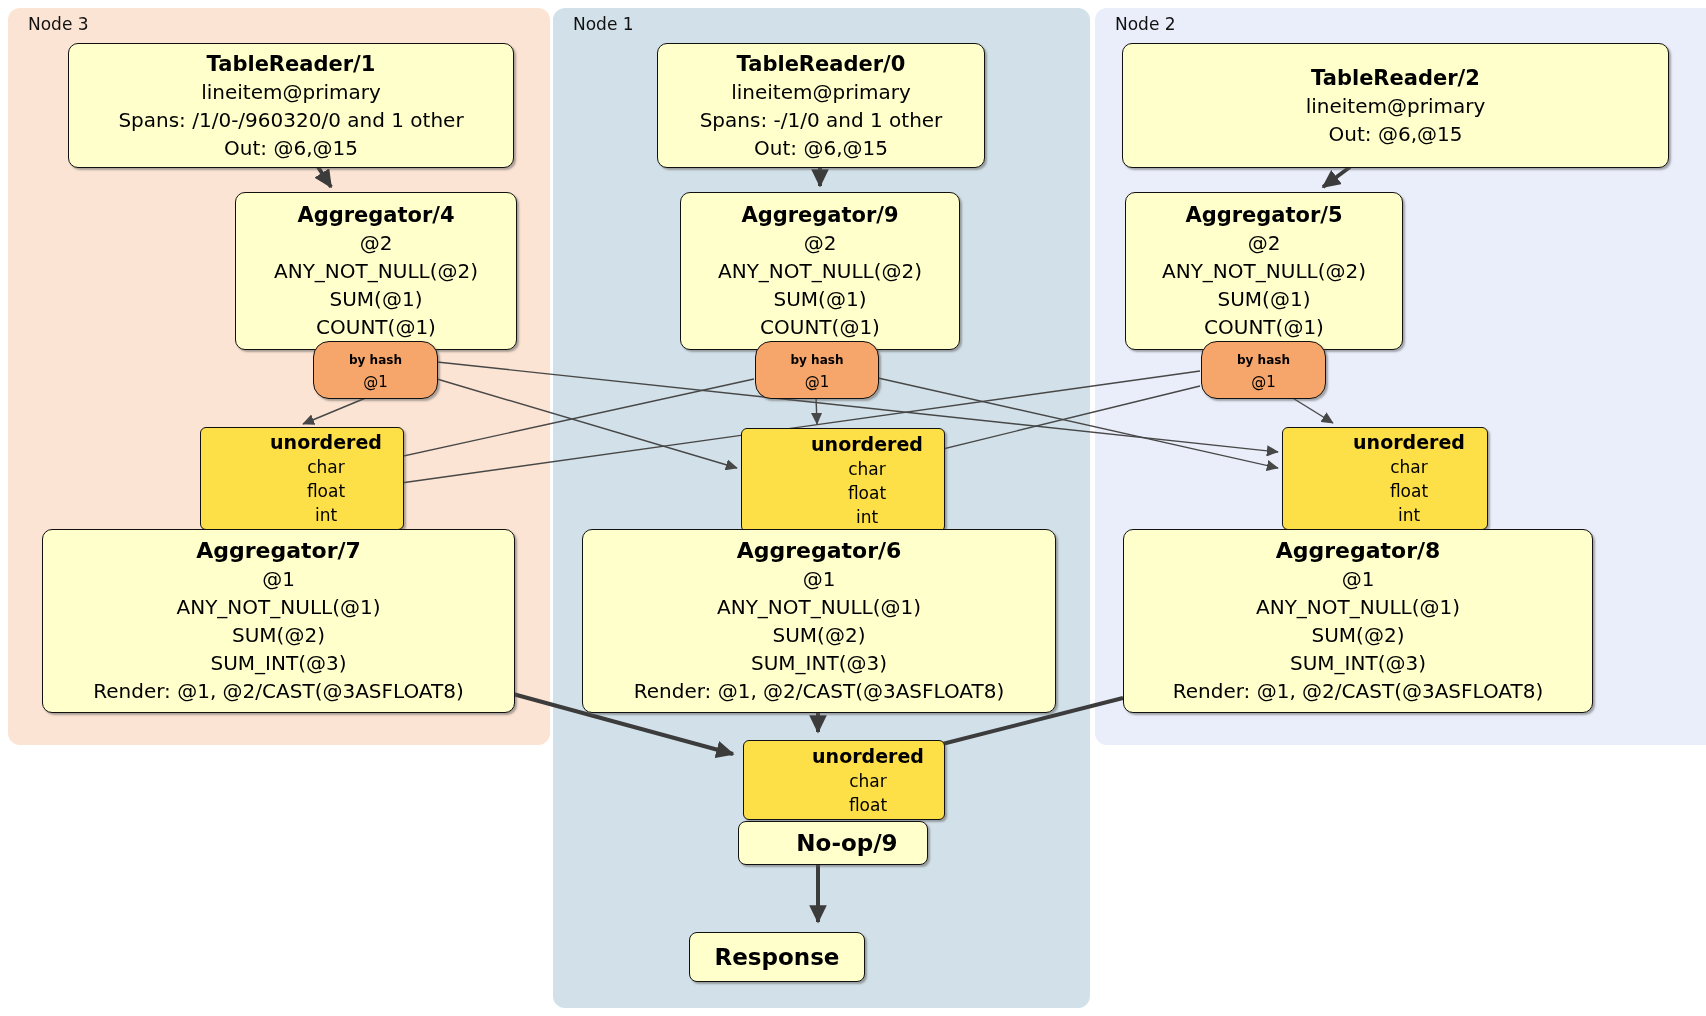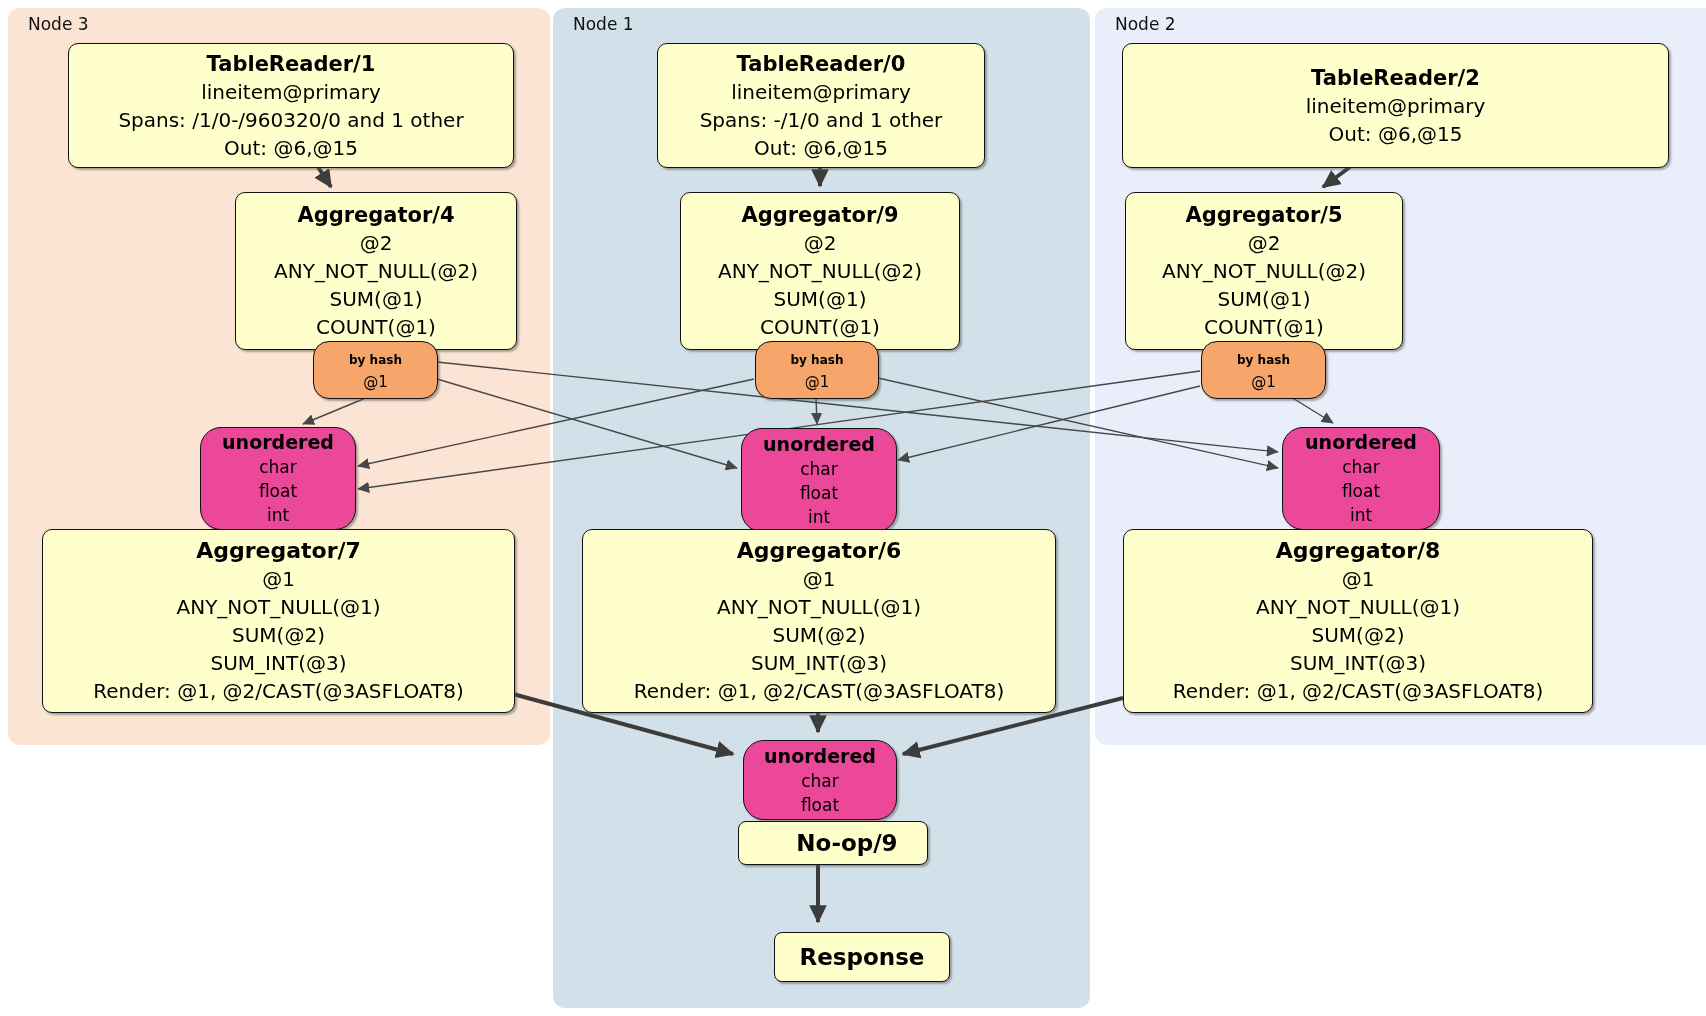--- a/index.html
+++ b/index.html
@@ -14,21 +14,21 @@
     position:absolute;z-index:2;display:flex;flex-direction:column;
     align-items:center;justify-content:center;text-align:center;
     background:#ffffcc;border:1.6px solid #111;border-radius:10px;
     box-shadow:2px 2px 2px rgba(90,90,90,0.5);
   }
   .box .t{font-weight:bold;font-size:21px;line-height:28px;white-space:nowrap;}
   .box .l{font-size:20px;line-height:28px;white-space:nowrap;}
   .router{background:#f6a66b;border-radius:16px;}
   .router .t{font-size:12px;line-height:24px;}
   .router .l{font-size:15px;line-height:21px;}
-  .sync{background:#ec4899;border-radius:21px;}
+  .sync{background:#fde047;border-radius:6px;padding-left:48px;}
   .sync .t{font-size:19px;line-height:25px;}
   .sync .l{font-size:17px;line-height:24px;}
   .term .t{font-size:23px;line-height:30px;}
   .big .t{font-size:22px;text-align:right;}
 </style>
 </head>
 <body>
 
 <div id="canvas">
 
@@ -169,17 +169,17 @@
   </div>
 
   <div class="box sync" style="left:743px;top:740px;width:152px;height:78px;">
     <div class="t">unordered</div>
     <div class="l">char</div>
     <div class="l">float</div>
   </div>
   <div class="box term" style="left:738px;top:821px;width:160px;height:42px;border-radius:8px;padding-left:28px;">
     <div class="t">No-op/9</div>
   </div>
-  <div class="box term" style="left:774px;top:932px;width:174px;height:48px;border-radius:8px;align-items:center;">
+  <div class="box term" style="left:689px;top:932px;width:174px;height:48px;border-radius:8px;align-items:center;">
     <div class="t">Response</div>
   </div>
 
 </div>
 
 </body></html>

